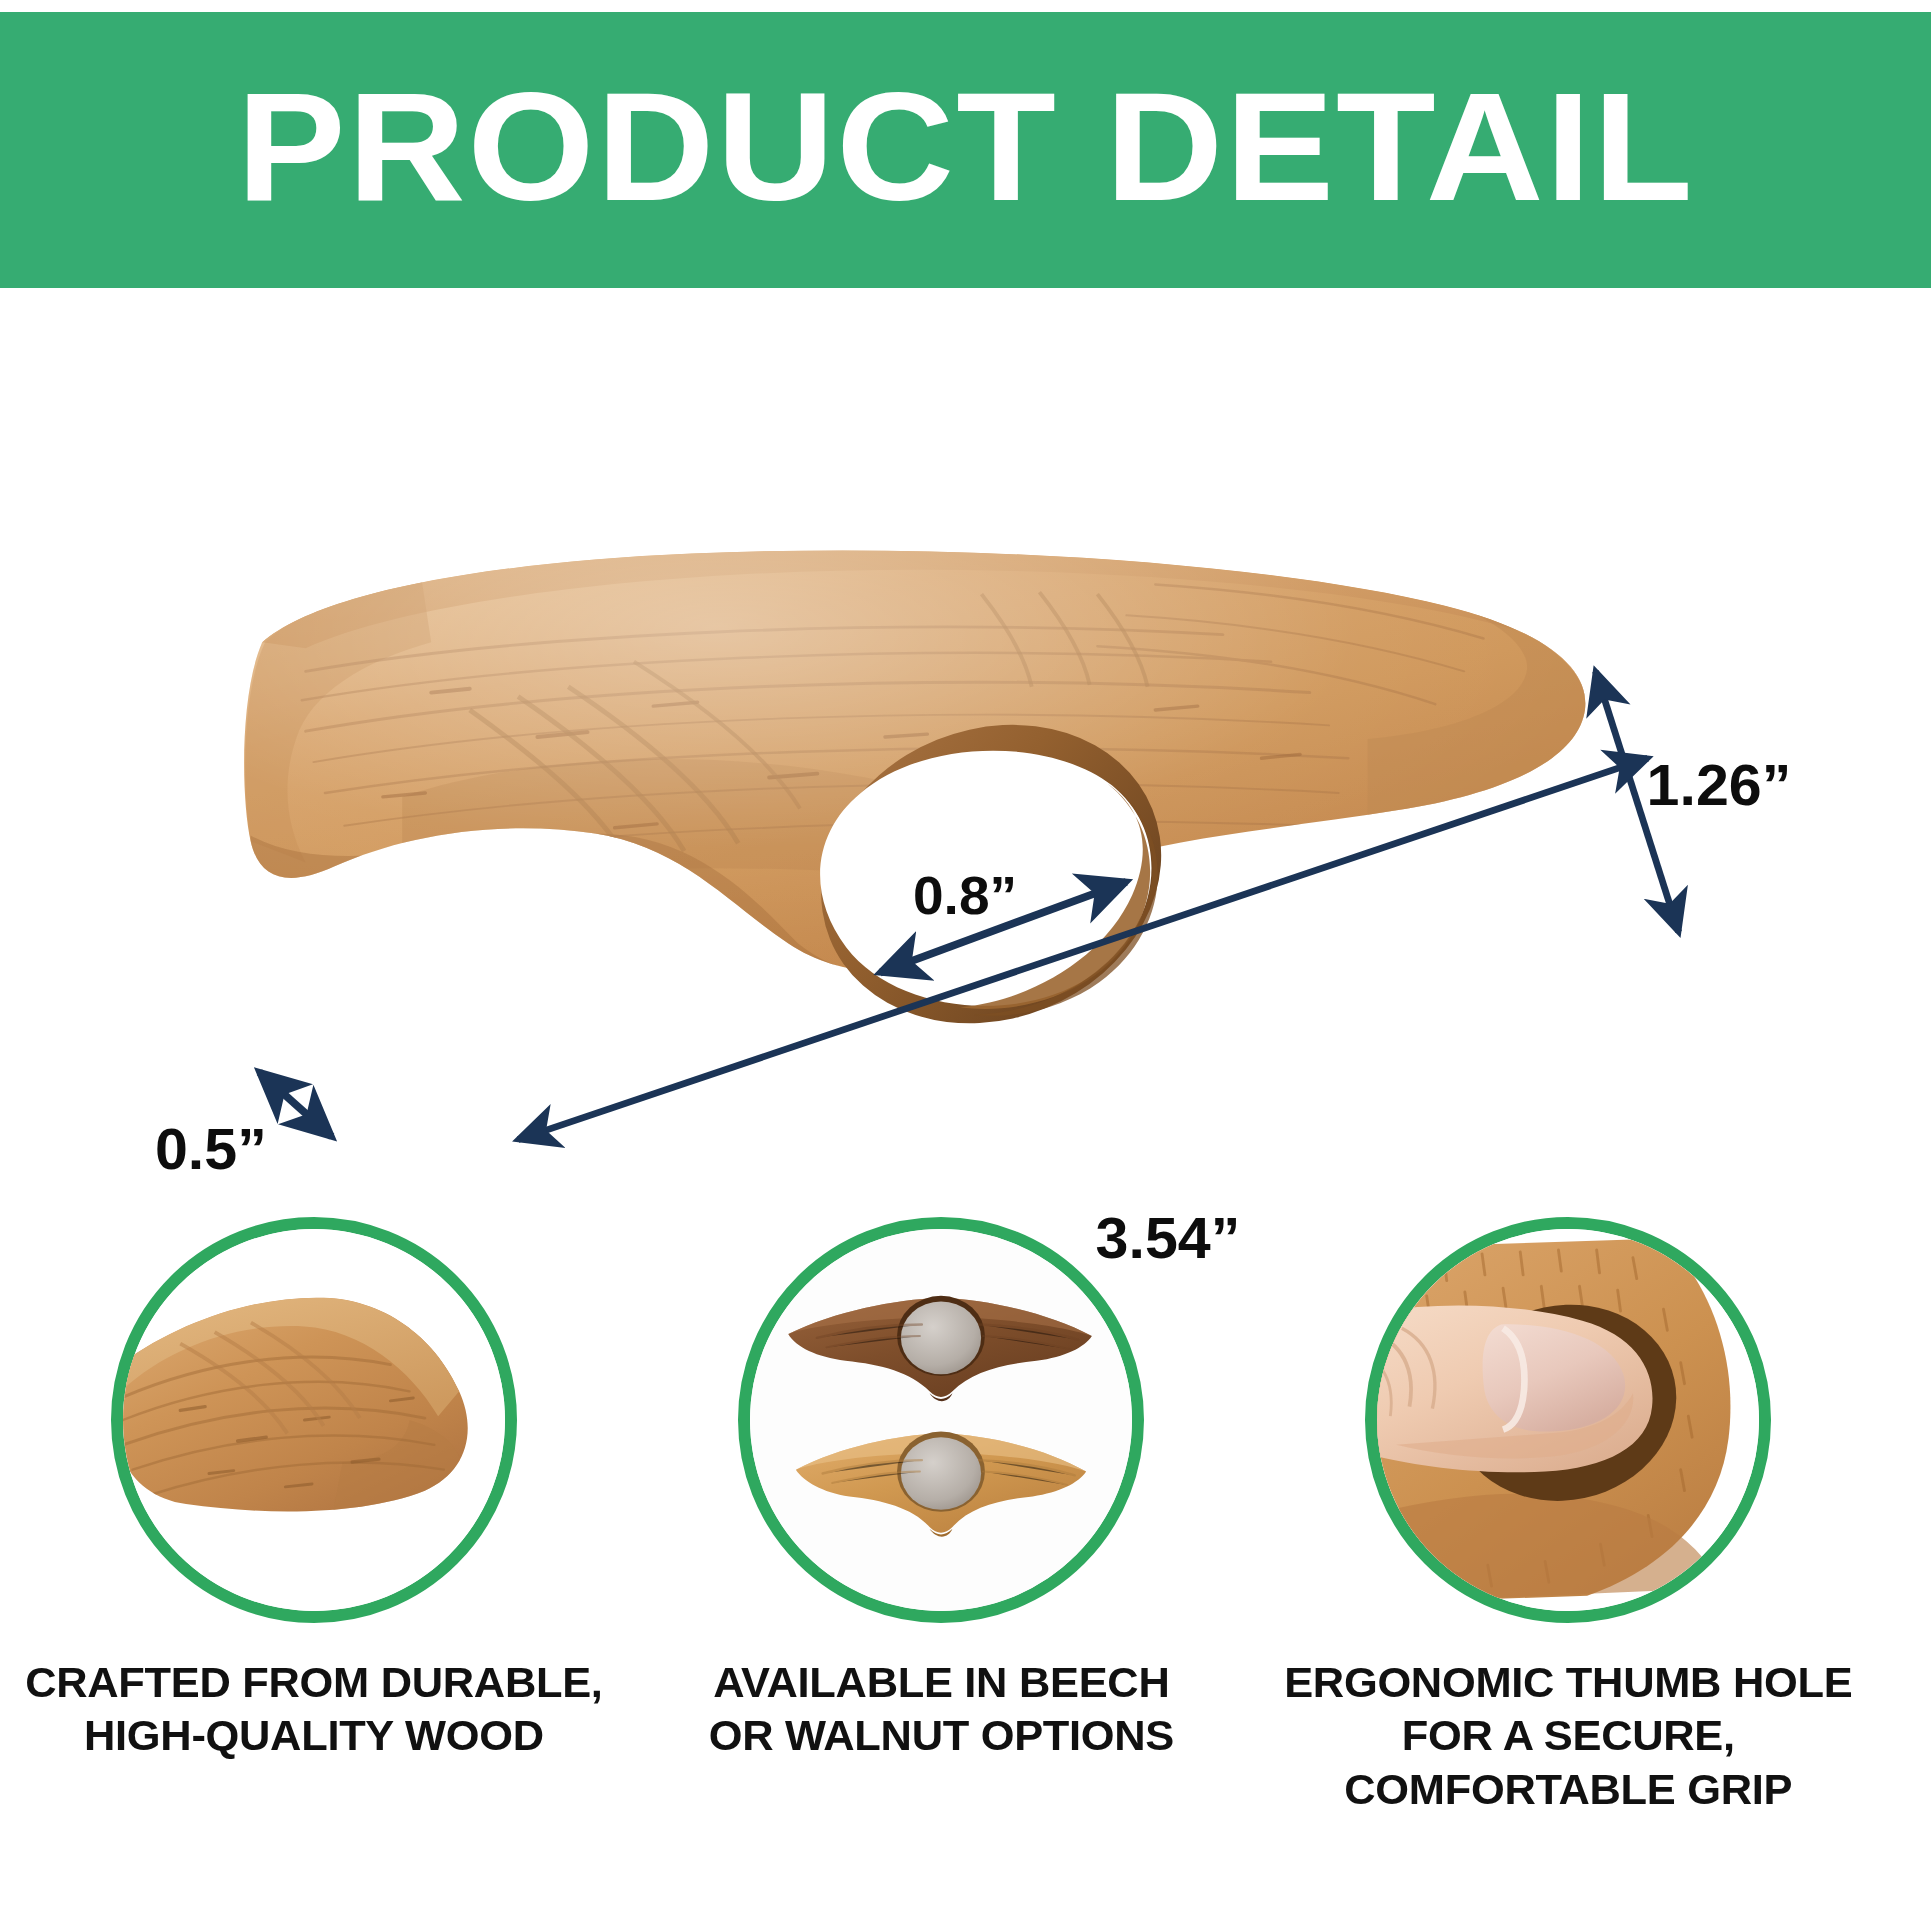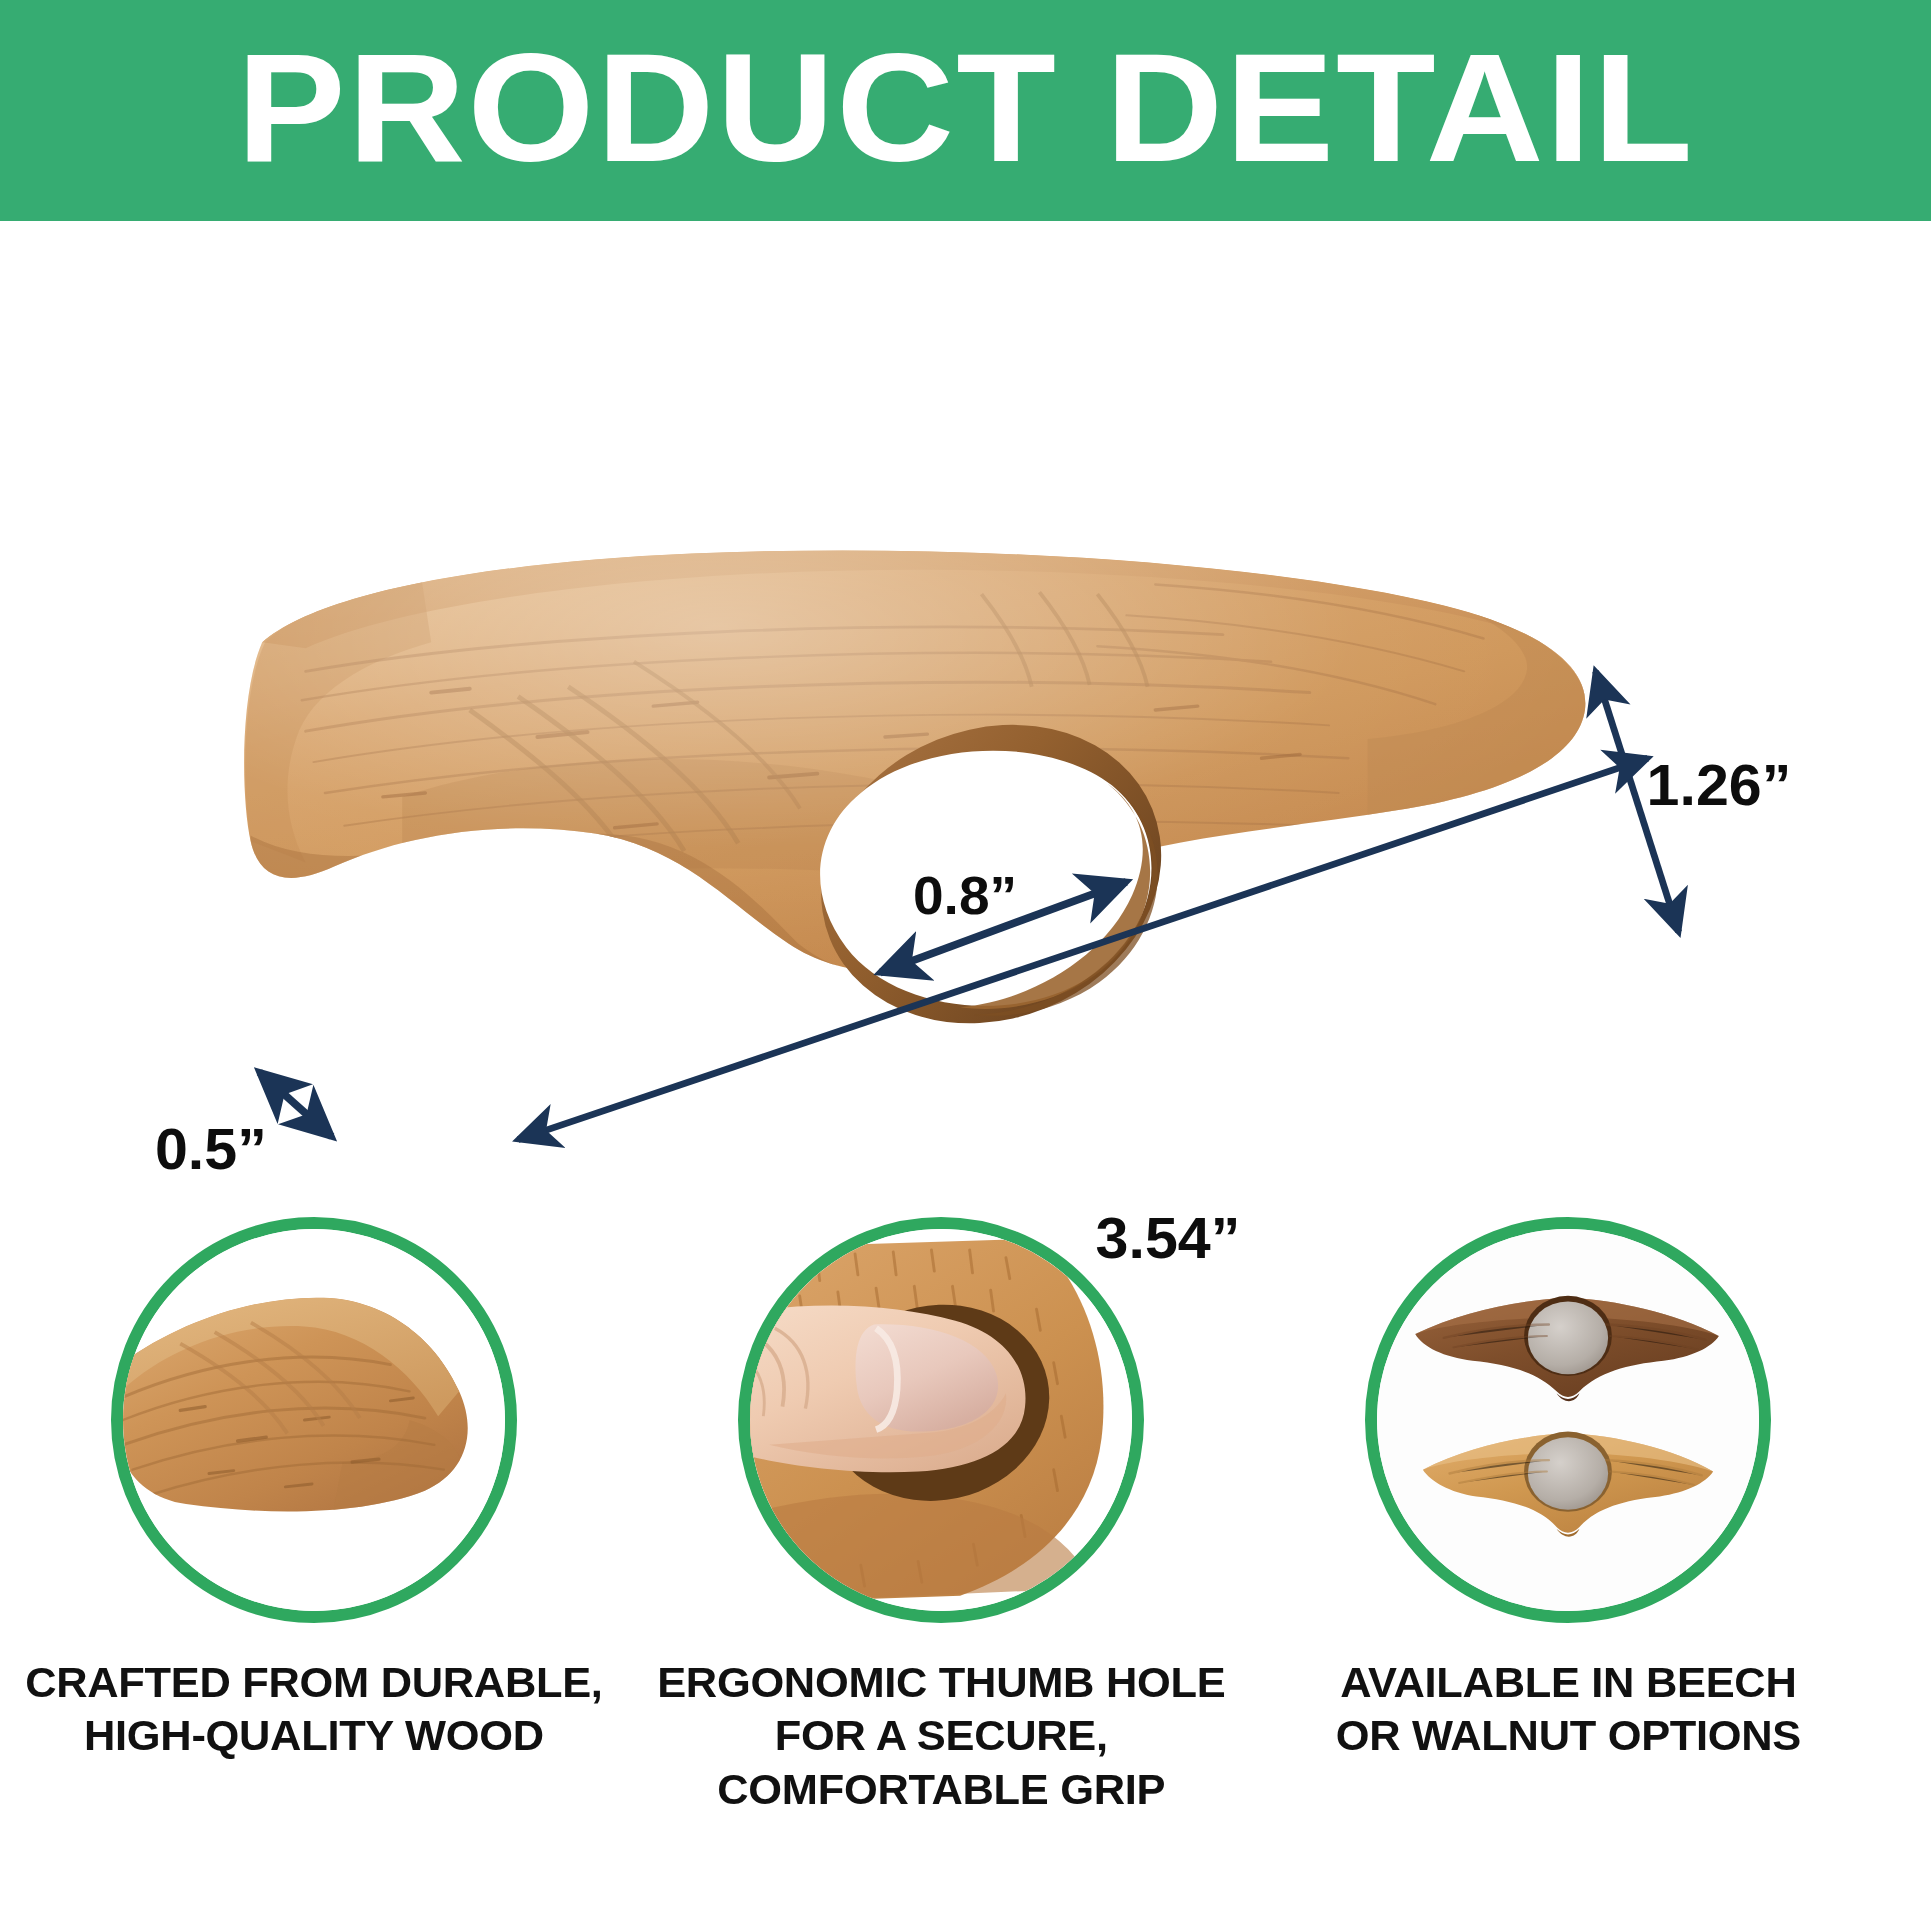--- a/index.html
+++ b/index.html
@@ -11,23 +11,23 @@
     width: 1931px;
     height: 1931px;
     font-family: "Liberation Sans", sans-serif;
     overflow: hidden;
     position: relative;
   }
 
   
   #header-banner {
     position: absolute;
-    left: 0; top: 0;
+    left: 0; top: 12px;
     width: 1931px;
-    height: 221px;
+    height: 276px;
     background: #36AC72;
     display: flex;
     align-items: center;
     justify-content: center;
   }
   #header-title {
     color: #ffffff;
     font-family: "Liberation Sans", sans-serif;
     font-weight: 700;
     font-size: 154px;
@@ -341,20 +341,85 @@
     <div class="feature-caption">
       <span>CRAFTED FROM DURABLE,</span>
       <span>HIGH-QUALITY WOOD</span>
     </div>
   </div>
 
   <div class="feature-col">
     <div class="feature-circle">
       <svg viewBox="0 0 400 400">
         <defs>
+          <linearGradient id="walnutG" x1="0.1" y1="0" x2="0.9" y2="1">
+            <stop offset="0%" stop-color="#96613A"></stop>
+            <stop offset="45%" stop-color="#7E4E2B"></stop>
+            <stop offset="100%" stop-color="#663C1F"></stop>
+          </linearGradient>
+          <linearGradient id="beechG" x1="0.1" y1="0" x2="0.9" y2="1">
+            <stop offset="0%" stop-color="#E0AC6A"></stop>
+            <stop offset="45%" stop-color="#D09850"></stop>
+            <stop offset="100%" stop-color="#B97F3E"></stop>
+          </linearGradient>
+          <radialGradient id="holeG" cx="0.4" cy="0.35" r="0.75">
+            <stop offset="0%" stop-color="#D5D0CB"></stop>
+            <stop offset="70%" stop-color="#B5AEA7"></stop>
+            <stop offset="100%" stop-color="#9A9189"></stop>
+          </radialGradient>
+        </defs>
+        <rect x="0" y="0" width="400" height="400" fill="#FDFDFD"></rect>
+
+        <g>
+          <path d="M 40 110 C 90 86, 150 74, 200 72 C 250 74, 312 88, 358 112
+                   C 350 124, 330 134, 300 138 C 262 142, 232 150, 212 170
+                   C 204 178, 196 178, 188 170 C 168 150, 138 142, 100 138
+                   C 70 134, 48 124, 40 110 Z" fill="url(#walnutG)"></path>
+          <path d="M 40 110 C 90 86, 150 74, 200 72 C 250 74, 312 88, 358 112
+                   C 336 104, 280 94, 200 92 C 120 94, 62 102, 40 110 Z" fill="#A97248" opacity="0.55"></path>
+          <ellipse cx="200" cy="112" rx="46" ry="42" fill="#4E2D14"></ellipse>
+          <ellipse cx="200" cy="114" rx="42" ry="38" fill="url(#holeG)"></ellipse>
+          <g stroke="#6E4223" stroke-linecap="round" opacity="0.4">
+            <path d="M 70 114 C 110 104, 150 100, 180 100" stroke-width="2.5"></path>
+            <path d="M 240 100 C 280 102, 316 108, 344 116" stroke-width="2.5"></path>
+            <path d="M 80 124 C 118 116, 152 112, 178 112" stroke-width="2"></path>
+            <path d="M 244 112 C 282 114, 312 120, 336 126" stroke-width="2"></path>
+          </g>
+          <path d="M 188 172 C 196 180, 204 180, 212 172 C 208 182, 196 184, 188 172 Z" fill="#55301A"></path>
+        </g>
+
+        <g>
+          <path d="M 48 252 C 96 228, 152 216, 200 214 C 250 216, 310 230, 352 254
+                   C 344 266, 324 276, 296 280 C 258 284, 230 292, 212 312
+                   C 204 320, 196 320, 188 312 C 170 292, 140 284, 104 280
+                   C 76 276, 56 264, 48 252 Z" fill="url(#beechG)"></path>
+          <path d="M 48 252 C 96 228, 152 216, 200 214 C 250 216, 310 230, 352 254
+                   C 330 246, 278 236, 200 234 C 122 236, 70 244, 48 252 Z" fill="#EAC189" opacity="0.6"></path>
+          <ellipse cx="200" cy="254" rx="46" ry="42" fill="#8A6230"></ellipse>
+          <ellipse cx="200" cy="256" rx="42" ry="38" fill="url(#holeG)"></ellipse>
+          <g stroke="#AC7A3C" stroke-linecap="round" opacity="0.45">
+            <path d="M 76 256 C 114 246, 152 242, 180 242" stroke-width="2.5"></path>
+            <path d="M 240 242 C 280 244, 314 250, 340 258" stroke-width="2.5"></path>
+            <path d="M 86 266 C 122 258, 154 254, 178 254" stroke-width="2"></path>
+            <path d="M 244 254 C 282 256, 310 262, 332 268" stroke-width="2"></path>
+          </g>
+          <path d="M 188 314 C 196 322, 204 322, 212 314 C 208 324, 196 326, 188 314 Z" fill="#A06C2F"></path>
+        </g>
+      </svg>
+    </div>
+    <div class="feature-caption">
+      <span>AVAILABLE IN BEECH</span>
+      <span>OR WALNUT OPTIONS</span>
+    </div>
+  </div>
+
+  <div class="feature-col">
+    <div class="feature-circle">
+      <svg viewBox="0 0 400 400">
+        <defs>
           <linearGradient id="f2wood" x1="0.2" y1="0" x2="0.9" y2="1">
             <stop offset="0%" stop-color="#D9A267"></stop>
             <stop offset="50%" stop-color="#CC9150"></stop>
             <stop offset="100%" stop-color="#B97C41"></stop>
           </linearGradient>
           <linearGradient id="f2skin" x1="0" y1="0" x2="0.8" y2="1">
             <stop offset="0%" stop-color="#F6DCC8"></stop>
             <stop offset="45%" stop-color="#EFCBB1"></stop>
             <stop offset="100%" stop-color="#DCAE90"></stop>
           </linearGradient>
@@ -417,79 +482,14 @@
         </g>
       </svg>
     </div>
     <div class="feature-caption">
       <span>ERGONOMIC THUMB HOLE</span>
       <span>FOR A SECURE,</span>
       <span>COMFORTABLE GRIP</span>
     </div>
   </div>
 
-  <div class="feature-col">
-    <div class="feature-circle">
-      <svg viewBox="0 0 400 400">
-        <defs>
-          <linearGradient id="walnutG" x1="0.1" y1="0" x2="0.9" y2="1">
-            <stop offset="0%" stop-color="#96613A"></stop>
-            <stop offset="45%" stop-color="#7E4E2B"></stop>
-            <stop offset="100%" stop-color="#663C1F"></stop>
-          </linearGradient>
-          <linearGradient id="beechG" x1="0.1" y1="0" x2="0.9" y2="1">
-            <stop offset="0%" stop-color="#E0AC6A"></stop>
-            <stop offset="45%" stop-color="#D09850"></stop>
-            <stop offset="100%" stop-color="#B97F3E"></stop>
-          </linearGradient>
-          <radialGradient id="holeG" cx="0.4" cy="0.35" r="0.75">
-            <stop offset="0%" stop-color="#D5D0CB"></stop>
-            <stop offset="70%" stop-color="#B5AEA7"></stop>
-            <stop offset="100%" stop-color="#9A9189"></stop>
-          </radialGradient>
-        </defs>
-        <rect x="0" y="0" width="400" height="400" fill="#FDFDFD"></rect>
-
-        <g>
-          <path d="M 40 110 C 90 86, 150 74, 200 72 C 250 74, 312 88, 358 112
-                   C 350 124, 330 134, 300 138 C 262 142, 232 150, 212 170
-                   C 204 178, 196 178, 188 170 C 168 150, 138 142, 100 138
-                   C 70 134, 48 124, 40 110 Z" fill="url(#walnutG)"></path>
-          <path d="M 40 110 C 90 86, 150 74, 200 72 C 250 74, 312 88, 358 112
-                   C 336 104, 280 94, 200 92 C 120 94, 62 102, 40 110 Z" fill="#A97248" opacity="0.55"></path>
-          <ellipse cx="200" cy="112" rx="46" ry="42" fill="#4E2D14"></ellipse>
-          <ellipse cx="200" cy="114" rx="42" ry="38" fill="url(#holeG)"></ellipse>
-          <g stroke="#6E4223" stroke-linecap="round" opacity="0.4">
-            <path d="M 70 114 C 110 104, 150 100, 180 100" stroke-width="2.5"></path>
-            <path d="M 240 100 C 280 102, 316 108, 344 116" stroke-width="2.5"></path>
-            <path d="M 80 124 C 118 116, 152 112, 178 112" stroke-width="2"></path>
-            <path d="M 244 112 C 282 114, 312 120, 336 126" stroke-width="2"></path>
-          </g>
-          <path d="M 188 172 C 196 180, 204 180, 212 172 C 208 182, 196 184, 188 172 Z" fill="#55301A"></path>
-        </g>
-
-        <g>
-          <path d="M 48 252 C 96 228, 152 216, 200 214 C 250 216, 310 230, 352 254
-                   C 344 266, 324 276, 296 280 C 258 284, 230 292, 212 312
-                   C 204 320, 196 320, 188 312 C 170 292, 140 284, 104 280
-                   C 76 276, 56 264, 48 252 Z" fill="url(#beechG)"></path>
-          <path d="M 48 252 C 96 228, 152 216, 200 214 C 250 216, 310 230, 352 254
-                   C 330 246, 278 236, 200 234 C 122 236, 70 244, 48 252 Z" fill="#EAC189" opacity="0.6"></path>
-          <ellipse cx="200" cy="254" rx="46" ry="42" fill="#8A6230"></ellipse>
-          <ellipse cx="200" cy="256" rx="42" ry="38" fill="url(#holeG)"></ellipse>
-          <g stroke="#AC7A3C" stroke-linecap="round" opacity="0.45">
-            <path d="M 76 256 C 114 246, 152 242, 180 242" stroke-width="2.5"></path>
-            <path d="M 240 242 C 280 244, 314 250, 340 258" stroke-width="2.5"></path>
-            <path d="M 86 266 C 122 258, 154 254, 178 254" stroke-width="2"></path>
-            <path d="M 244 254 C 282 256, 310 262, 332 268" stroke-width="2"></path>
-          </g>
-          <path d="M 188 314 C 196 322, 204 322, 212 314 C 208 324, 196 326, 188 314 Z" fill="#A06C2F"></path>
-        </g>
-      </svg>
-    </div>
-    <div class="feature-caption">
-      <span>AVAILABLE IN BEECH</span>
-      <span>OR WALNUT OPTIONS</span>
-    </div>
-  </div>
-
 </div>
 
 
 </body></html>

